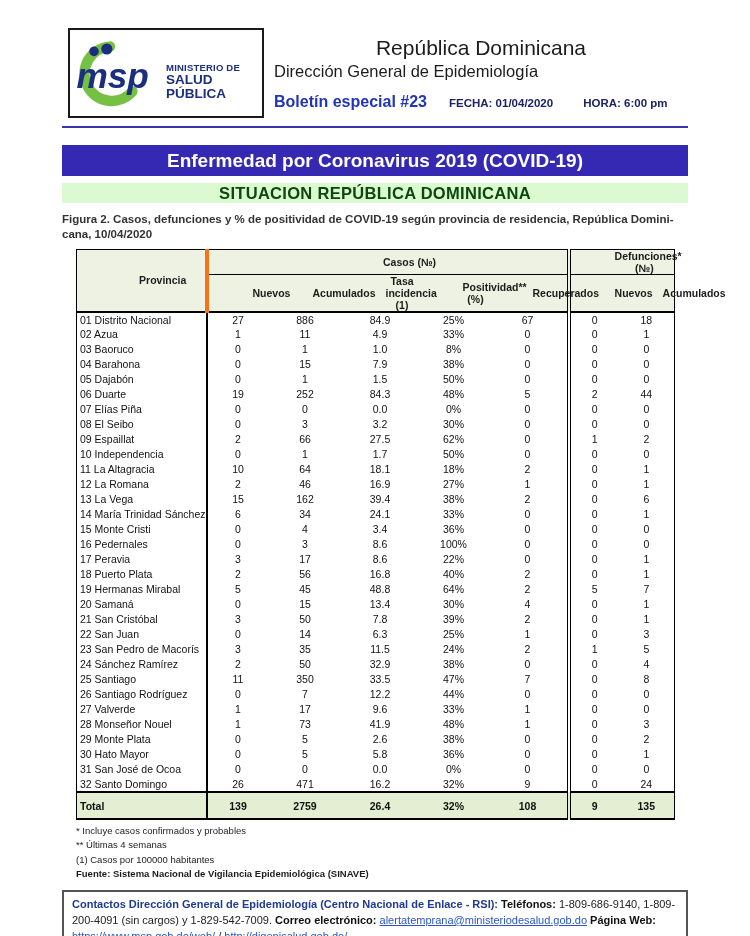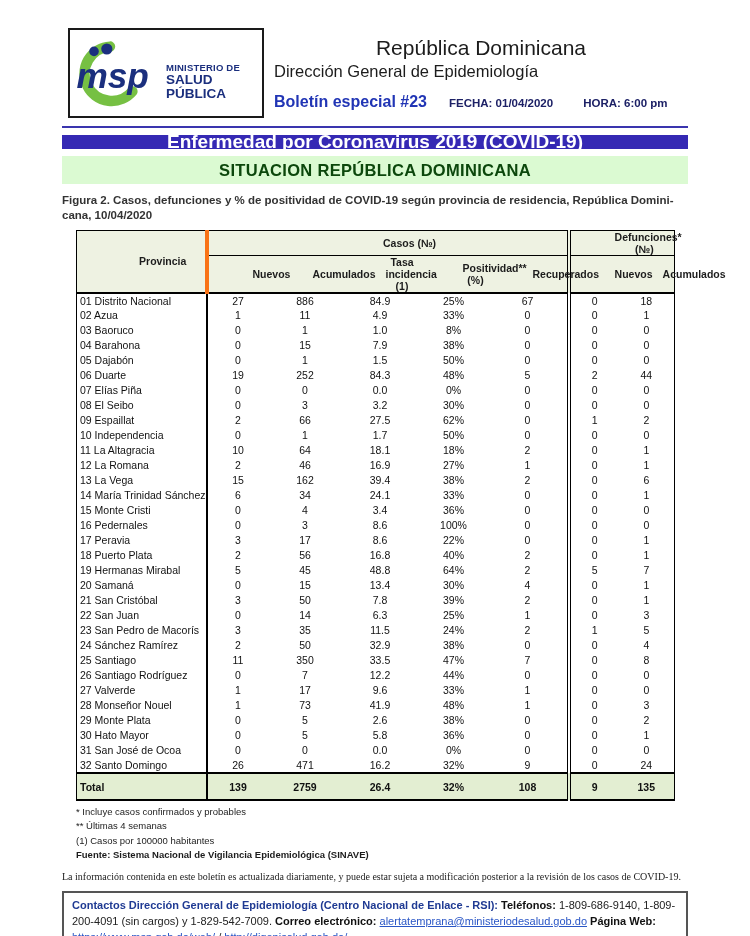--- a/index.html
+++ b/index.html
@@ -28,25 +28,25 @@
   .title-sub  { font-size:16.5px; color:#1c1c1c; margin-top:2px; }
   .bulletin-row { display:flex; align-items:baseline; margin-top:12px; }
   .bulletin { color:#2135b5; font-weight:bold; font-size:16px; }
   .fh { font-weight:bold; font-size:11.5px; color:#1d2166; }
   .fh-group { margin-left:22px; }
   .fh-group2 { margin-left:30px; }
   .header-rule { height:2px; background:#3a35ae; margin-top:8px; }
 
   
   .banner-blue {
-    margin-top:7px; height:14px; background:#3529b4; color:#fff;
+    margin-top:17px; height:31px; background:#3529b4; color:#fff;
     font-weight:bold; font-size:19px; display:flex; align-items:center; justify-content:center;
   }
   .banner-green {
-    margin-top:7px; height:28px; background:#dbfad2; color:#0c470c;
+    margin-top:7px; height:20px; background:#dbfad2; color:#0c470c;
     font-weight:bold; font-size:16.5px; display:flex; align-items:center; justify-content:center;
     letter-spacing:.3px;
   }
   .fig-caption {
     margin-top:9px; font-size:11.5px; font-weight:bold; color:#333;
     line-height:1.3; white-space:pre-line;
   }
 
   
   table.tbl {
@@ -484,21 +484,20 @@
     </tfoot>
   </table>
 
   <div class="footnotes">
     <div>* Incluye casos confirmados y probables</div>
     <div>** Últimas 4 semanas</div>
     <div>(1) Casos por 100000 habitantes</div>
     <div class="src">Fuente: Sistema Nacional de Vigilancia Epidemiológica (SINAVE)</div>
   </div>
 
-  <div class="disclaimer">La información contenida en este boletín es actualizada diariamente, y puede estar sujeta a modificación posterior a la revisión de los casos de COVID-19.</div>
 
   <div class="contact-box">
     <span class="c-title">Contactos Dirección General de Epidemiología (Centro Nacional de Enlace - RSI):</span>
     <span class="c-label">Teléfonos:</span>
     <span>1-809-686-9140, 1-809-200-4091 (sin cargos) y 1-829-542-7009.</span>
     <span class="c-label">Correo electrónico:</span>
     <a class="lnk" href="#">alertatemprana@ministeriodesalud.gob.do</a>
     <span class="c-label">Página Web:</span>
     <a class="lnk" href="#">https://www.msp.gob.do/web/</a>
     <span>/</span>

